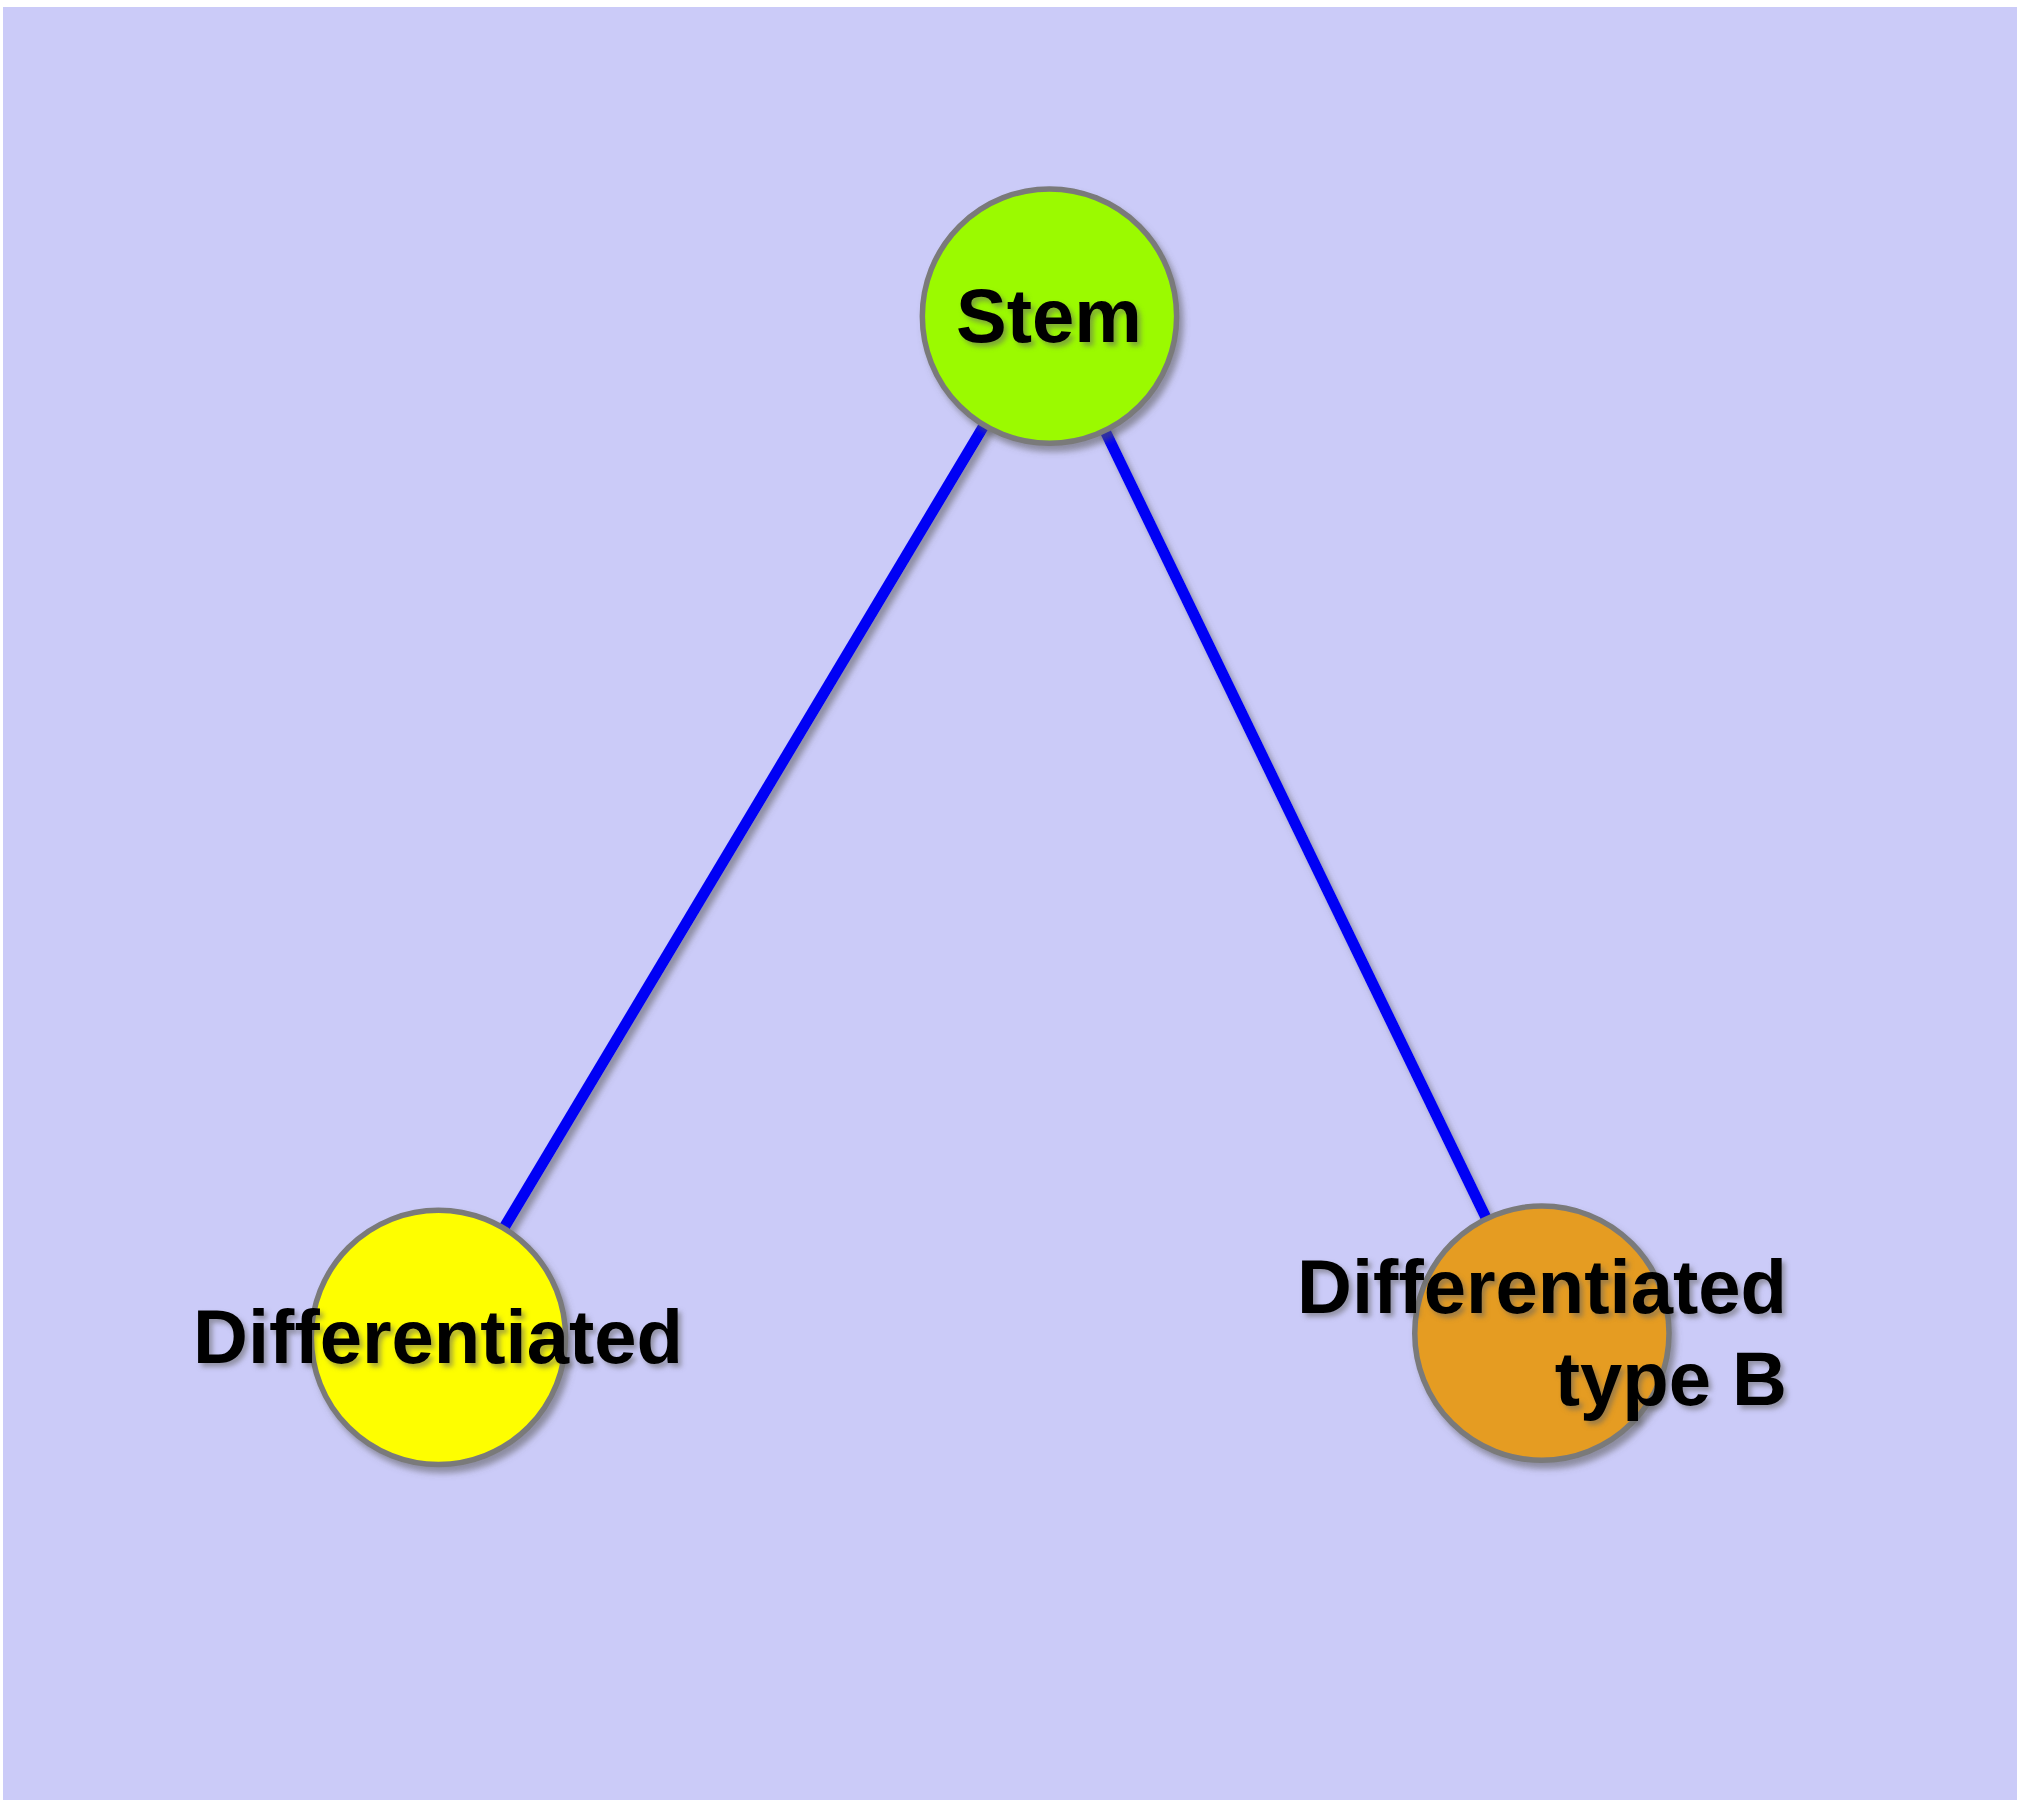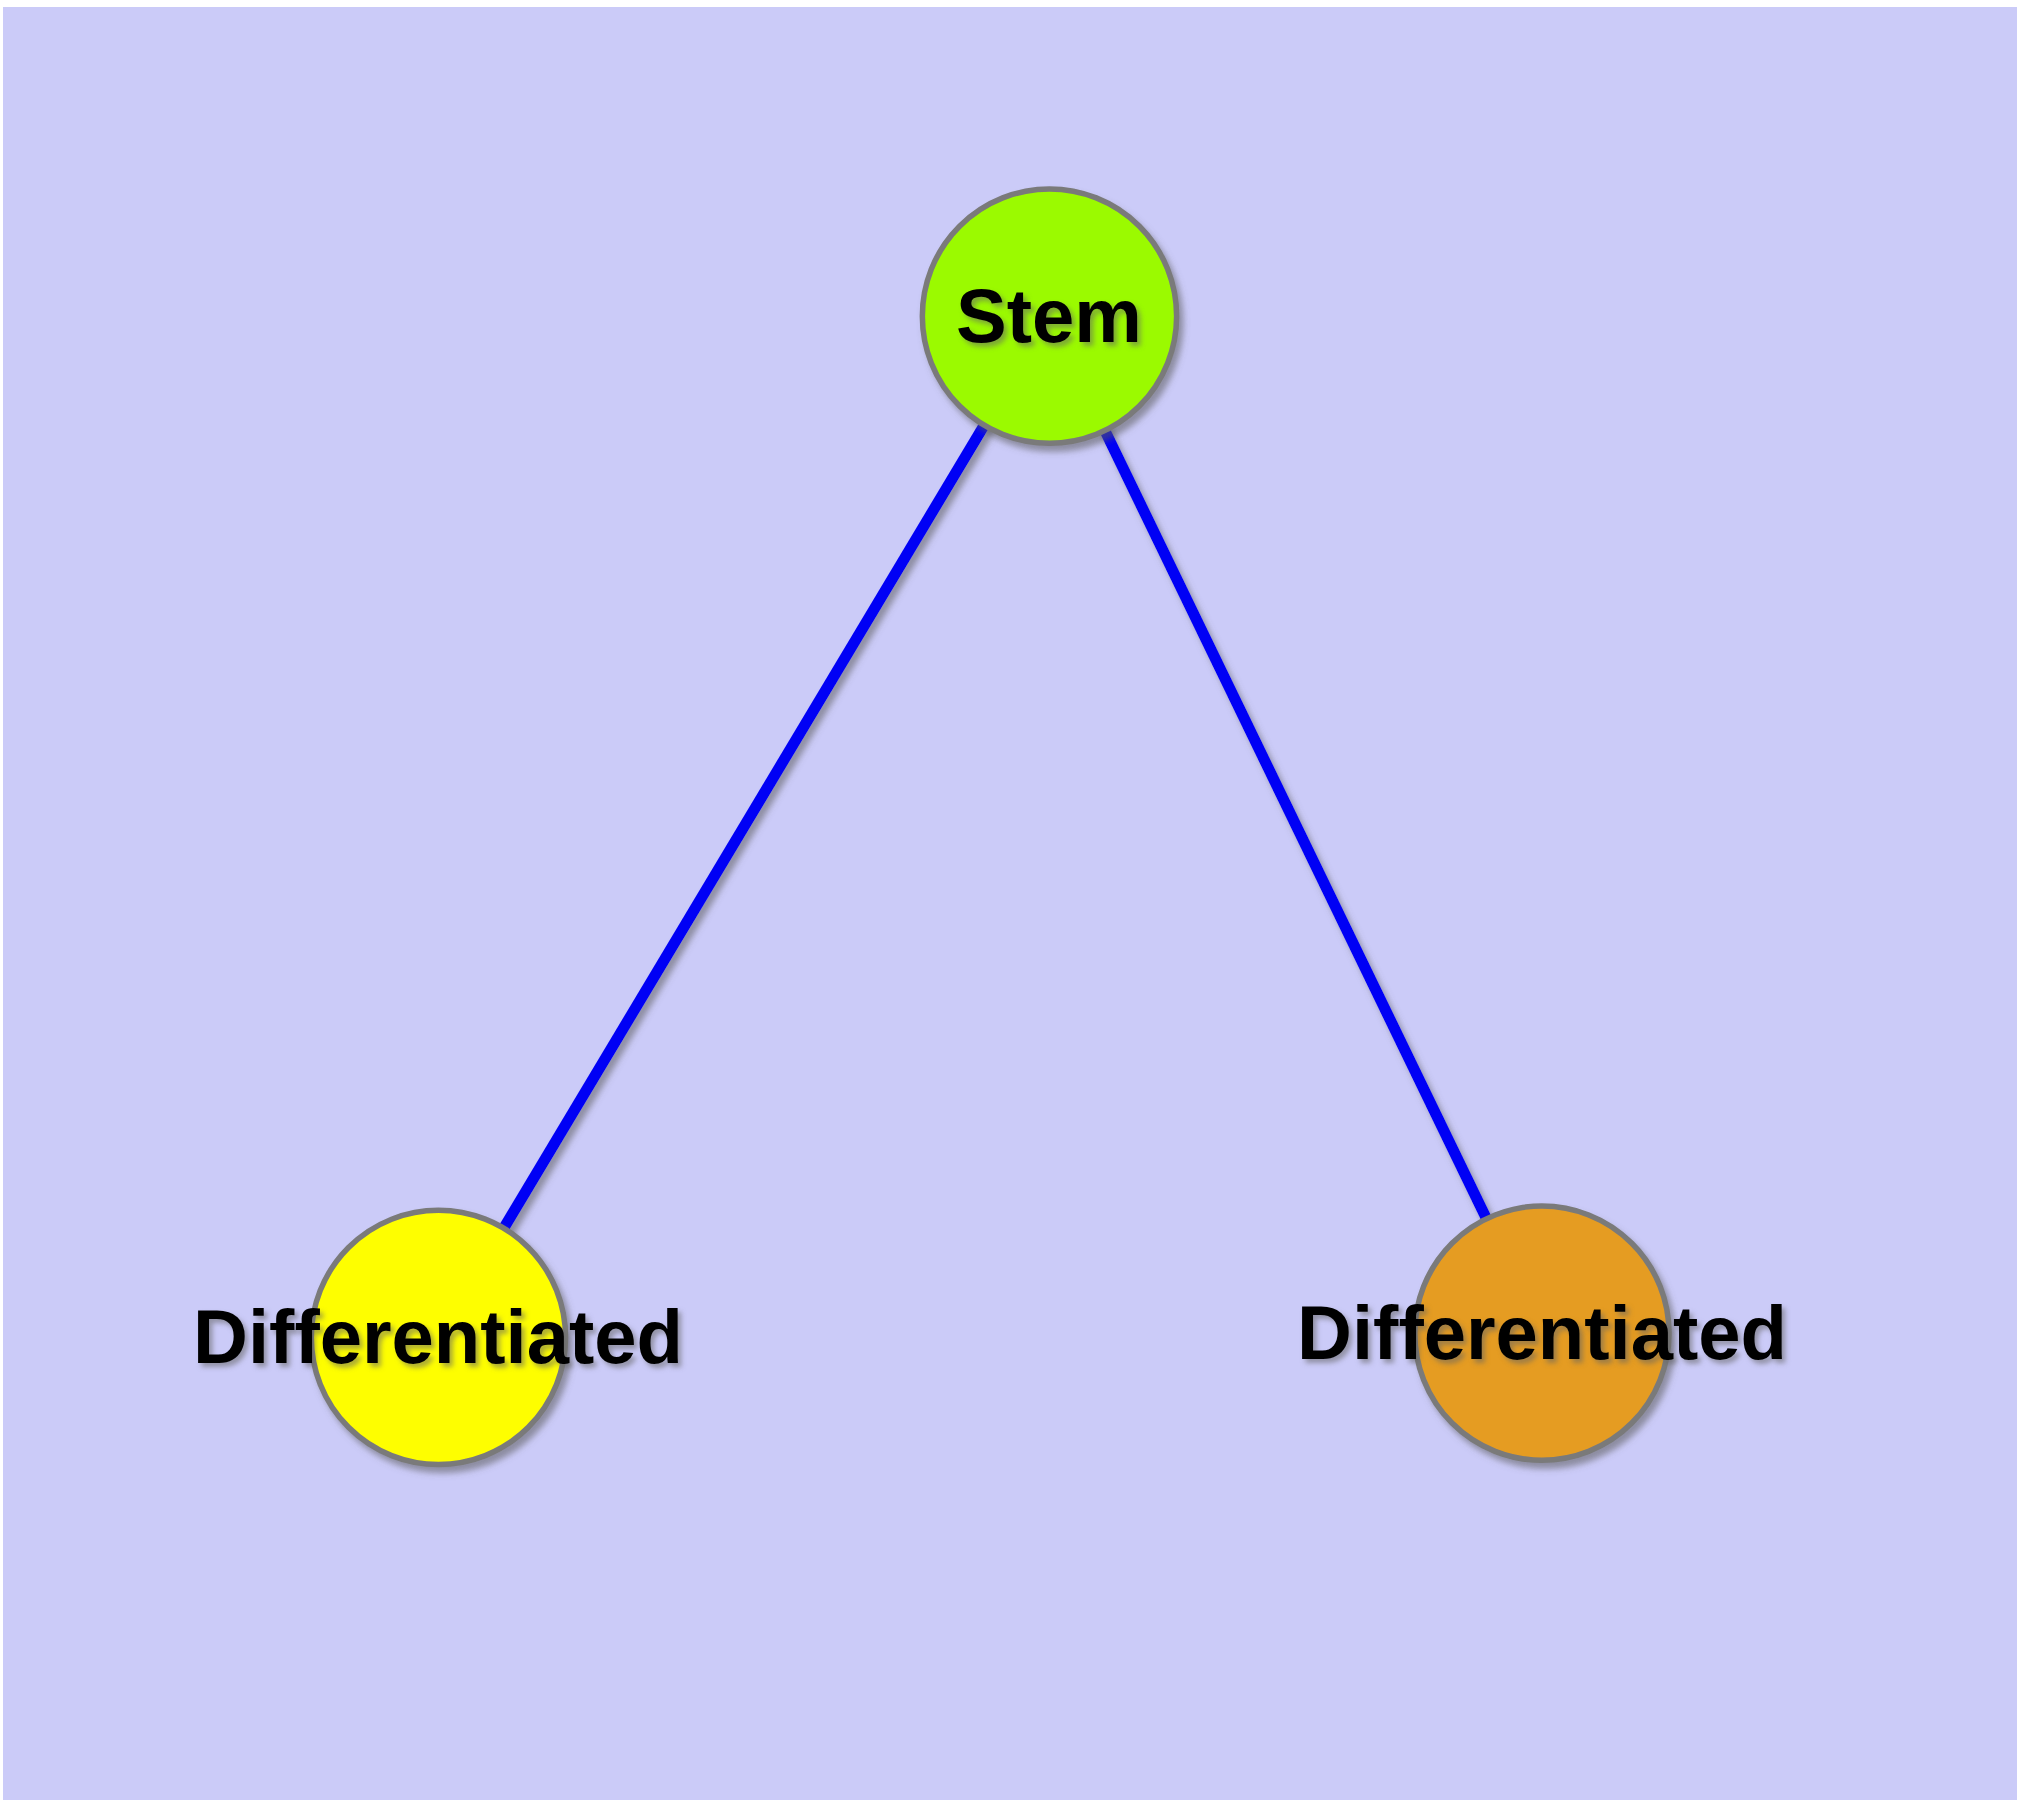--- a/index.html
+++ b/index.html
@@ -69,15 +69,16 @@
   <div class="node-label" id="label-0" style="left: 1049px; top: 316px; color: rgb(0, 0, 0);">
     <span>Stem</span>
   </div>
 
   <div class="node-label" id="label-1" style="left: 438px; top: 1337px; color: rgb(0, 0, 0);">
     <span>Differentiated</span>
   </div>
 
   <div class="node-label" id="label-2" style="left: 1542px; top: 1333px; color: rgb(0, 0, 0);">
     <span>Differentiated</span>
+    <span>type B</span>
   </div>
 </div>
 
 
 </body></html>

